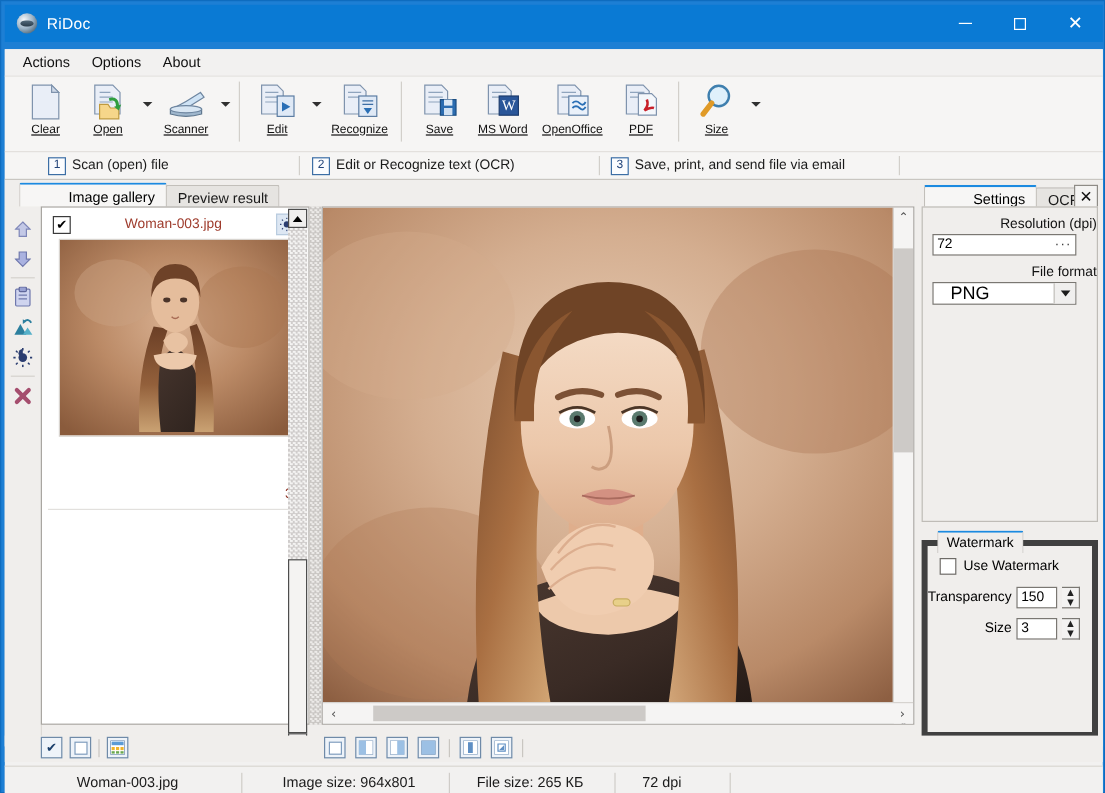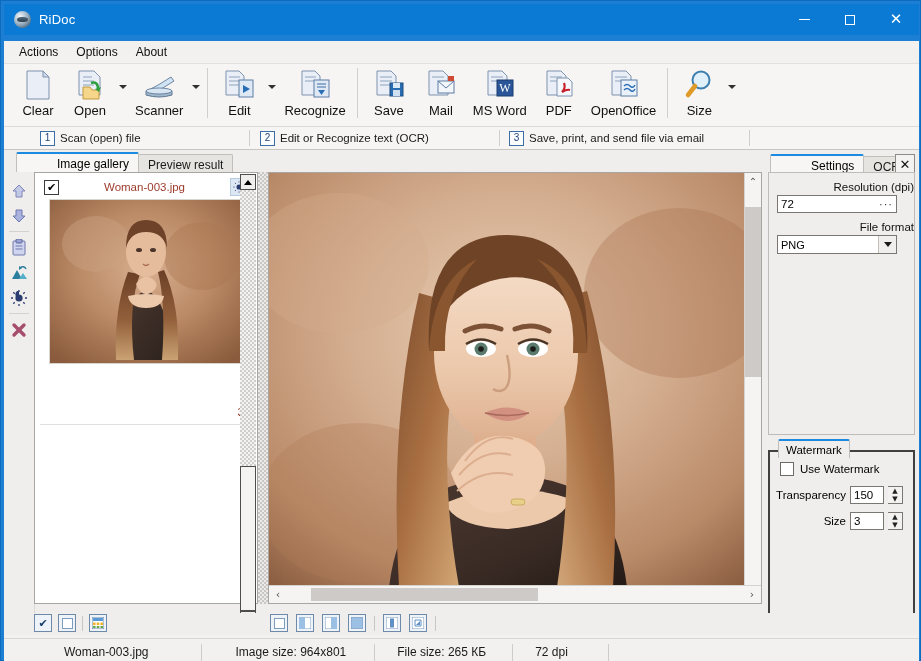--- a/index.html
+++ b/index.html
@@ -56,21 +56,21 @@
   .toolbar{
     position:relative;height:62px;background:#f6f5f4;
     border-bottom:1px solid #dedbd7;display:flex;align-items:flex-start;
   }
   .tb-btn{
     width:auto;min-width:52px;height:58px;margin-top:2px;
     display:flex;flex-direction:column;align-items:center;justify-content:flex-start;
     padding:2px 6px 0 6px;box-sizing:border-box;
   }
   .tb-ico{height:34px;display:flex;align-items:center;justify-content:center;}
-  .tb-lbl{font-size:13px;color:#111;margin-top:1px;white-space:nowrap;}
+  .tb-lbl{font-size:10px;color:#111;margin-top:1px;white-space:nowrap;text-decoration:underline;}
   .tb-arrow{
     width:13px;height:58px;margin-top:2px;display:flex;align-items:center;justify-content:center;
     padding-bottom:16px;box-sizing:border-box;
   }
   .tb-arrow i{
     width:0;height:0;border-left:4px solid transparent;border-right:4px solid transparent;
     border-top:4px solid #303030;display:block;
   }
   .tb-sep{width:1px;height:50px;background:#d2cfca;margin:4px 5px 0 5px;}
 
@@ -191,35 +191,35 @@
   }
   .fld-lbl{font-size:11.5px;color:#111;margin:8px 0 2px 8px;}
   .inp{
     margin-left:8px;width:120px;height:18px;background:#fff;border:1px solid #7a7772;
     box-sizing:border-box;display:flex;align-items:center;font-size:11.5px;padding:0 3px;
     justify-content:space-between;
   }
   .inp .dots{color:#333;letter-spacing:1px;font-size:11px;}
   .combo{
     margin-left:8px;width:120px;height:19px;background:#fff;border:1px solid #7a7772;
-    box-sizing:border-box;display:flex;align-items:center;font-size:11px;padding:0 0 0 3px;
+    box-sizing:border-box;display:flex;align-items:center;font-size:15px;padding:0 0 0 14px;
     justify-content:space-between;
   }
   .combo .arw{
     width:17px;height:17px;display:flex;align-items:center;justify-content:center;
     background:#f0efee;border-left:1px solid #c4c1bc;
   }
   .combo .arw i,.sm-arw i{
     width:0;height:0;border-left:4px solid transparent;border-right:4px solid transparent;
     border-top:5px solid #1b1b1b;display:block;
   }
   
   .wmbox{
     position:absolute;left:4px;top:300px;width:147px;height:165px;
-    background:#f0eeec;border:2px solid #404040;box-sizing:border-box;
+    background:#f0eeec;border:5px solid #404040;box-sizing:border-box;
   }
   .wmtab{
     position:absolute;left:8px;top:-13px;height:17px;padding:0 7px;display:flex;align-items:center;
     background:#f0eeec;border:1px solid #bfbcb7;border-bottom:none;border-top:2px solid #1b8ae0;
     font-size:11.5px;border-radius:2px 2px 0 0;
   }
   .wm-row{display:flex;align-items:center;margin:10px 0 0 10px;gap:6px;font-size:11.5px;}
   .chk-sm{width:12px;height:12px;border:1px solid #6d6a66;background:#fff;flex:none;}
   .wm-prev{
     margin-left:10px;width:93px;height:55px;background:#fff;border:1px solid #8d8a85;
@@ -380,71 +380,59 @@
               <line x1="7" y1="12" x2="19" y2="12" stroke="#8fa4bd"></line>
               <line x1="7" y1="16" x2="19" y2="16" stroke="#8fa4bd"></line>
             <rect x="17" y="14" width="13" height="13" fill="#2b6cb0" stroke="#1c4e82"></rect>
             <rect x="20" y="14" width="7" height="5" fill="#dbe8f5"></rect>
             <rect x="20" y="21" width="7" height="6" fill="#cfe0f2"></rect>
           </svg>
         </div>
         <div class="tb-lbl">Save</div>
       </div>
 
-      <div class="tb-btn">
-        <div class="tb-ico">
-          <svg width="32" height="32" viewBox="0 0 32 32">
-            <polygon points="4,2 18,2 23,7 23,26 4,26" fill="#e9eef7" stroke="#7f93ad"></polygon>
-            <line x1="7" y1="8" x2="19" y2="8" stroke="#8fa4bd"></line>
-            <rect x="13" y="12" width="16" height="12" fill="#f3f6fb" stroke="#5c7da3"></rect>
-            <polyline points="13,12 21,19 29,12" fill="none" stroke="#5c7da3"></polyline>
-            <rect x="23" y="7" width="6" height="5" fill="#cf4b33"></rect>
-          </svg>
-        </div>
-        <div class="tb-lbl">Mail</div>
-      </div>
 
       <div class="tb-btn">
         <div class="tb-ico">
           <svg width="32" height="32" viewBox="0 0 32 32">
             <polygon points="4,2 18,2 23,7 23,26 4,26" fill="#e9eef7" stroke="#7f93ad"></polygon>
             <line x1="7" y1="8" x2="19" y2="8" stroke="#8fa4bd"></line>
               <line x1="7" y1="12" x2="19" y2="12" stroke="#8fa4bd"></line>
             <rect x="13" y="11" width="16" height="16" fill="#2a5699" stroke="#1d3c6e"></rect>
             <text x="21" y="23" font-size="12" font-family="Liberation Serif, serif" fill="#fff" text-anchor="middle">W</text>
           </svg>
         </div>
         <div class="tb-lbl">MS Word</div>
-      </div>
-
-      <div class="tb-btn">
-        <div class="tb-ico">
-          <svg width="32" height="32" viewBox="0 0 32 32">
-            <polygon points="4,2 18,2 23,7 23,26 4,26" fill="#e9eef7" stroke="#7f93ad"></polygon>
-            <line x1="7" y1="8" x2="19" y2="8" stroke="#8fa4bd"></line>
-              <line x1="7" y1="12" x2="19" y2="12" stroke="#8fa4bd"></line>
-            <polygon points="14,9 25,9 29,13 29,27 14,27" fill="#f4f7fb" stroke="#7f93ad"></polygon>
-            <path d="M21 14 q2 5 -2 9 q5 -3 8 -2" stroke="#c8202a" stroke-width="2.2" fill="none"></path>
-          </svg>
-        </div>
-        <div class="tb-lbl">PDF</div>
       </div>
 
       <div class="tb-btn">
         <div class="tb-ico">
           <svg width="32" height="32" viewBox="0 0 32 32">
             <polygon points="4,2 18,2 23,7 23,26 4,26" fill="#e9eef7" stroke="#7f93ad"></polygon>
             <line x1="7" y1="8" x2="19" y2="8" stroke="#8fa4bd"></line>
               <line x1="7" y1="12" x2="19" y2="12" stroke="#8fa4bd"></line>
             <rect x="13" y="11" width="16" height="16" fill="#eaf1fa" stroke="#5c7da3"></rect>
             <path d="M16 17 q3 -3 6 0 t5 -1" stroke="#2a6fb5" fill="none" stroke-width="1.5"></path>
             <path d="M16 21 q3 -3 6 0 t5 -1" stroke="#2a6fb5" fill="none" stroke-width="1.5"></path>
           </svg>
         </div>
         <div class="tb-lbl">OpenOffice</div>
+      </div>
+
+      <div class="tb-btn">
+        <div class="tb-ico">
+          <svg width="32" height="32" viewBox="0 0 32 32">
+            <polygon points="4,2 18,2 23,7 23,26 4,26" fill="#e9eef7" stroke="#7f93ad"></polygon>
+            <line x1="7" y1="8" x2="19" y2="8" stroke="#8fa4bd"></line>
+              <line x1="7" y1="12" x2="19" y2="12" stroke="#8fa4bd"></line>
+            <polygon points="14,9 25,9 29,13 29,27 14,27" fill="#f4f7fb" stroke="#7f93ad"></polygon>
+            <path d="M21 14 q2 5 -2 9 q5 -3 8 -2" stroke="#c8202a" stroke-width="2.2" fill="none"></path>
+          </svg>
+        </div>
+        <div class="tb-lbl">PDF</div>
       </div>
 
 
       <div class="tb-sep"></div>
 
       <div class="tb-btn">
         <div class="tb-ico">
           <svg width="34" height="32" viewBox="0 0 34 32">
             <circle cx="19" cy="11" r="8.5" fill="#dff0fb" stroke="#3f7fae" stroke-width="2"></circle>
             <line x1="13" y1="17" x2="6" y2="26" stroke="#e09a27" stroke-width="4.5" stroke-linecap="round"></line>

